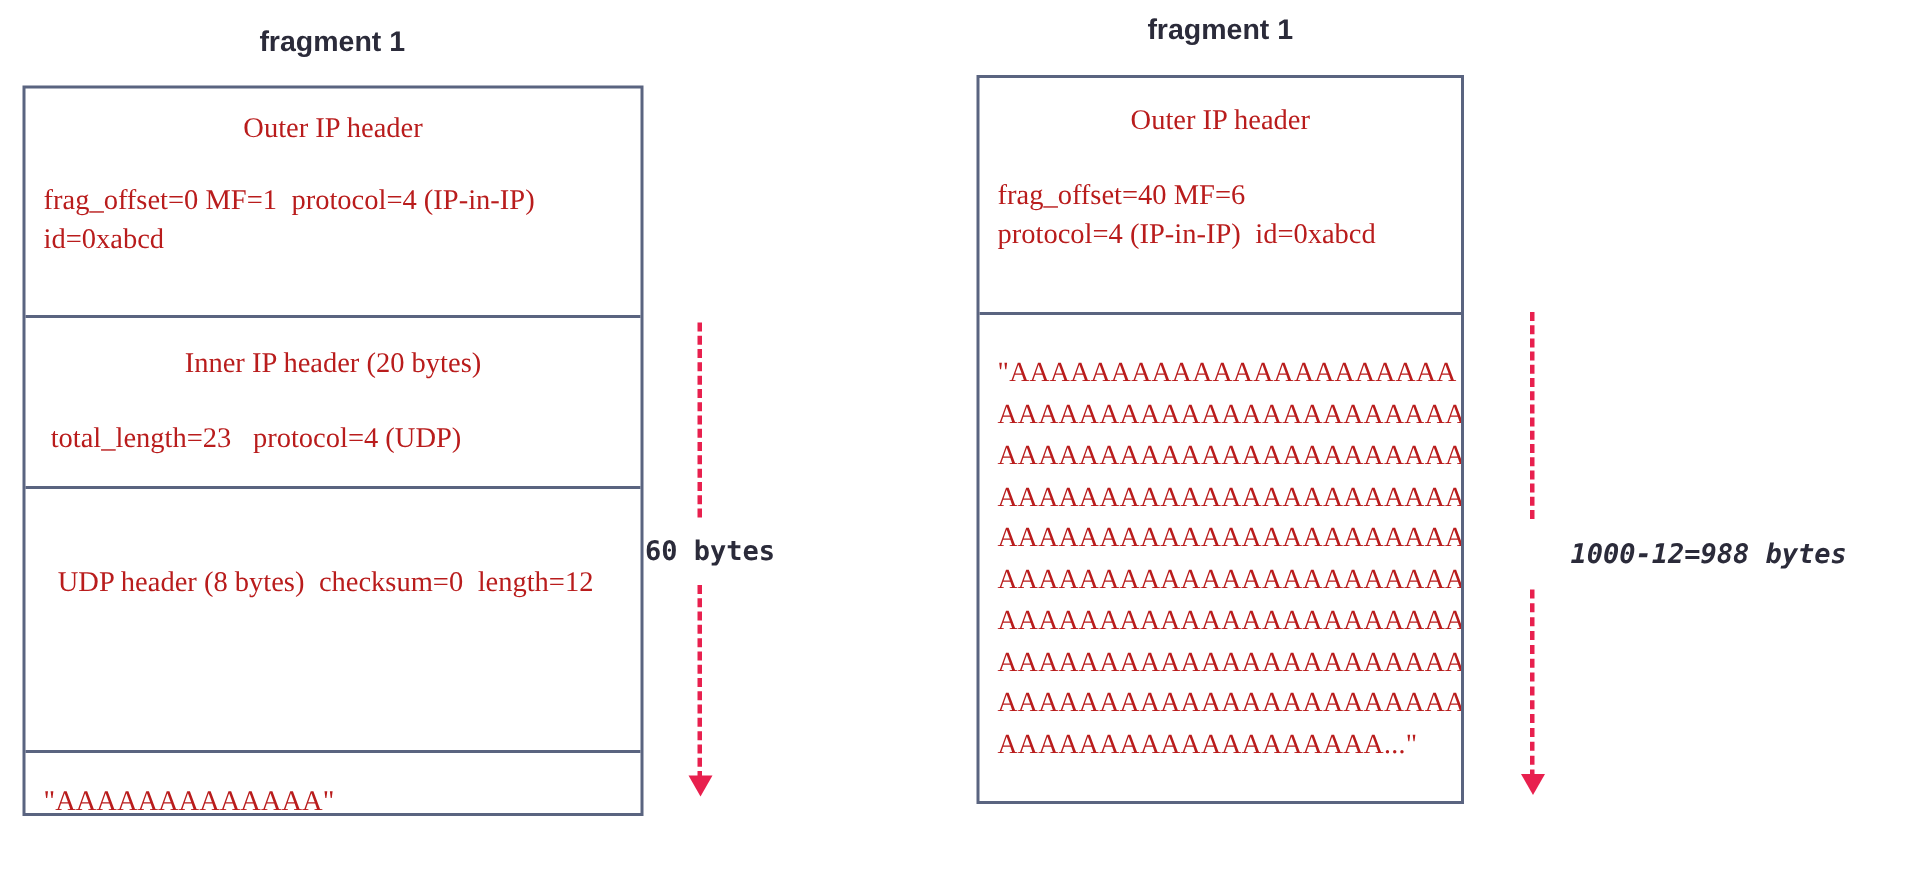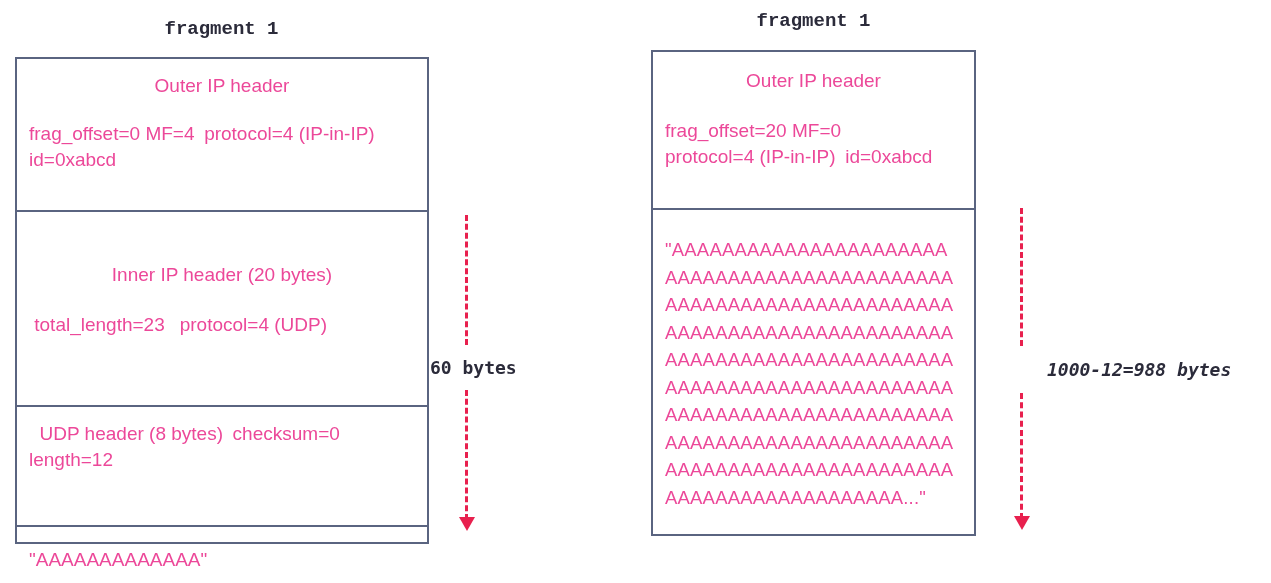--- a/index.html
+++ b/index.html
@@ -17,21 +17,21 @@
   }
 
   .canvas {
     position: absolute;
     inset: 0;
   }
 
   
   .frag-title {
     position: absolute;
-    font-family: Liberation Mono, monospace;
+    font-family: Liberation Sans, sans-serif;
     font-weight: bold;
     font-size: 19px;
     color: #2b2b3a;
     letter-spacing: 0px;
     white-space: nowrap;
     text-align: center;
   }
   #title-1 { left: 0px;   top: 18px; width: 443px; }
   #title-2 { left: 651px; top: 10px; width: 325px; }
 
@@ -47,35 +47,35 @@
 
   .section {
     position: relative;
     box-sizing: border-box;
     border-bottom: 2px solid #5a6480;
     overflow: hidden;
   }
   .section:last-child { border-bottom: none; }
 
   .mono-line {
-    font-family: Liberation Sans, sans-serif;
+    font-family: Liberation Serif, serif;
     font-size: 19px;
     line-height: 26px;
-    color: #ec4899;
+    color: #b91c1c;
     white-space: pre;
   }
   .centered-head {
     text-align: center;
     display: block;
   }
 
   
   #f1-s1 { height: 153px; padding: 14px 12px 0 12px; }
-  #f1-s2 { height: 163px; padding: 18px 12px 0 12px; margin-top: 32px; }
-  #f1-s3 { height: 120px; padding: 14px 12px 0 12px; }
+  #f1-s2 { height: 114px; padding: 18px 12px 0 12px; }
+  #f1-s3 { height: 140px; padding: 14px 12px 0 12px; margin-top: 36px; }
   #f1-s4 { height: 68px;  padding: 20px 12px 0 12px; }
 
   #f1-s1 .gap   { height: 22px; }
   #f1-s2 .gap   { height: 24px; }
 
   
   #f2-s1 { height: 158px; padding: 16px 12px 0 12px; }
   #f2-s2 { height: 324px; padding: 26px 12px 0 12px; }
 
   #f2-s1 .gap { height: 24px; }
@@ -129,21 +129,21 @@
 
 <div class="canvas">
 
   <div class="frag-title" id="title-1">fragment 1</div>
 
   <div class="packet-box" id="box-frag1">
 
     <div class="section" id="f1-s1">
       <span class="mono-line centered-head">Outer IP header</span>
       <div class="gap"></div>
-      <span class="mono-line">frag_offset=0 MF=4</span>
+      <span class="mono-line">frag_offset=0 MF=1</span>
       <span class="mono-line">protocol=4 (IP-in-IP)</span>
       <span class="mono-line">id=0xabcd</span>
     </div>
 
     <div class="section" id="f1-s2">
       <span class="mono-line centered-head">Inner IP header (20 bytes)</span>
       <div class="gap"></div>
       <span class="mono-line"> total_length=23</span>
       <span class="mono-line"> protocol=4 (UDP)</span>
     </div>
@@ -160,21 +160,21 @@
 
   </div>
 
   <div class="frag-title" id="title-2">fragment 1</div>
 
   <div class="packet-box" id="box-frag2">
 
     <div class="section" id="f2-s1">
       <span class="mono-line centered-head">Outer IP header</span>
       <div class="gap"></div>
-      <span class="mono-line">frag_offset=20 MF=0</span>
+      <span class="mono-line">frag_offset=40 MF=6</span>
       <span class="mono-line">protocol=4 (IP-in-IP)</span>
       <span class="mono-line">id=0xabcd</span>
     </div>
 
     <div class="section payload-block" id="f2-s2">
       <span class="mono-line">"AAAAAAAAAAAAAAAAAAAAAA</span>
       <span class="mono-line">AAAAAAAAAAAAAAAAAAAAAAA</span>
       <span class="mono-line">AAAAAAAAAAAAAAAAAAAAAAA</span>
       <span class="mono-line">AAAAAAAAAAAAAAAAAAAAAAA</span>
       <span class="mono-line">AAAAAAAAAAAAAAAAAAAAAAA</span>

